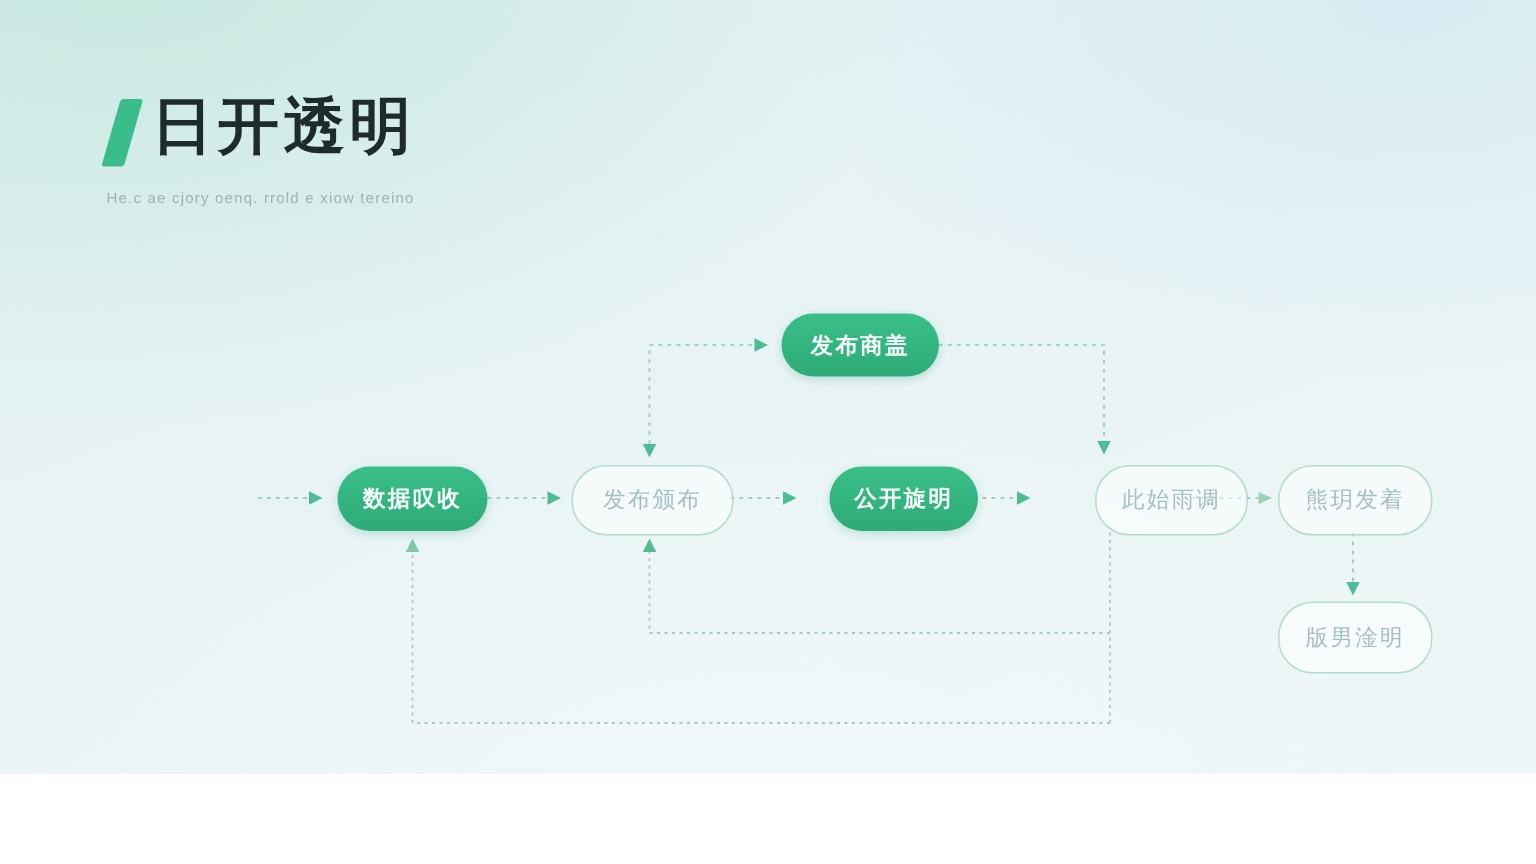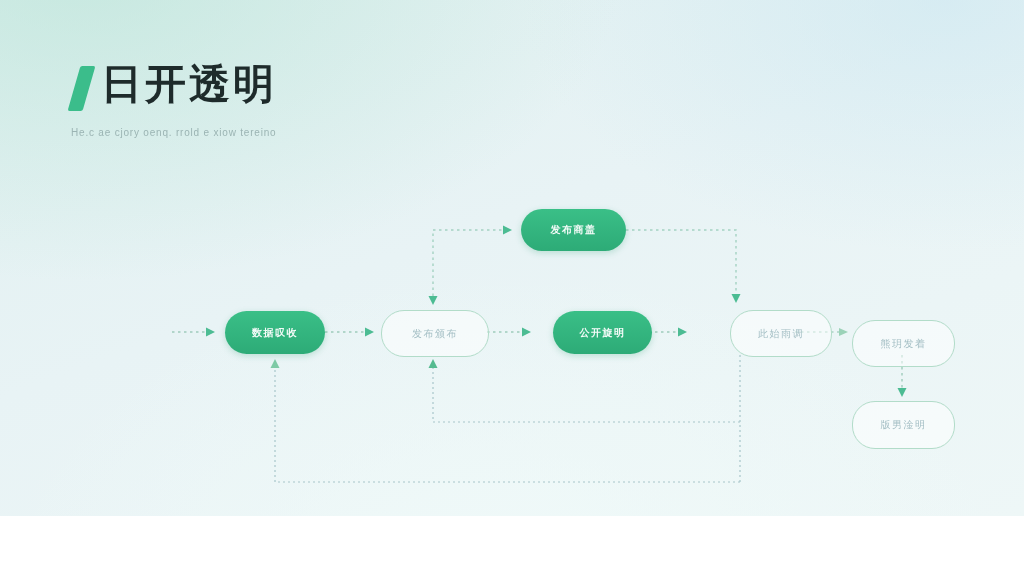--- a/index.html
+++ b/index.html
@@ -21,37 +21,37 @@
     position:absolute;left:101px;top:60px;
     font-size:41px;font-weight:900;color:#1e2b2b;letter-spacing:3px;line-height:1.2;
   }
   .page-subtitle{
     position:absolute;left:71px;top:127px;
     font-size:10px;color:#9bb4b3;letter-spacing:0.8px;
   }
   
   .node{
     position:absolute;display:flex;align-items:center;justify-content:center;
-    border-radius:23px;font-size:10px;letter-spacing:1.5px;white-space:nowrap;
+    border-radius:23px;font-size:15px;letter-spacing:1.5px;white-space:nowrap;
   }
   .node.solid{
     background:linear-gradient(180deg,#3abf87 0%,#2dab77 100%);
     color:rgba(255,255,255,0.95);font-weight:600;
     box-shadow:0 2px 6px rgba(46,160,115,0.25);
   }
   .node.outline{
     background:rgba(255,255,255,0.5);
     border:1px solid #b2dcc9;color:#a3bec4;font-weight:500;
   }
   .n1{left:68px;top:311px;width:104px;height:43px;}
   .n2{left:225px;top:311px;width:100px;height:43px;font-family:Liberation Mono, monospace;}
   .n3{left:381px;top:310px;width:106px;height:45px;}
   .n4{left:553px;top:311px;width:99px;height:43px;}
   .n5{left:730px;top:310px;width:100px;height:45px;}
-  .n6{left:852px;top:320px;width:101px;height:45px;}
+  .n6{left:852px;top:310px;width:101px;height:45px;}
   .n7{left:852px;top:401px;width:101px;height:46px;}
   .n8{left:521px;top:209px;width:105px;height:42px;}
   .connectors{position:absolute;left:0;top:0;width:1024px;height:576px;}
 </style>
 </head>
 <body>
 
 <div class="stage">
 
   <div class="accent-slash"></div>

